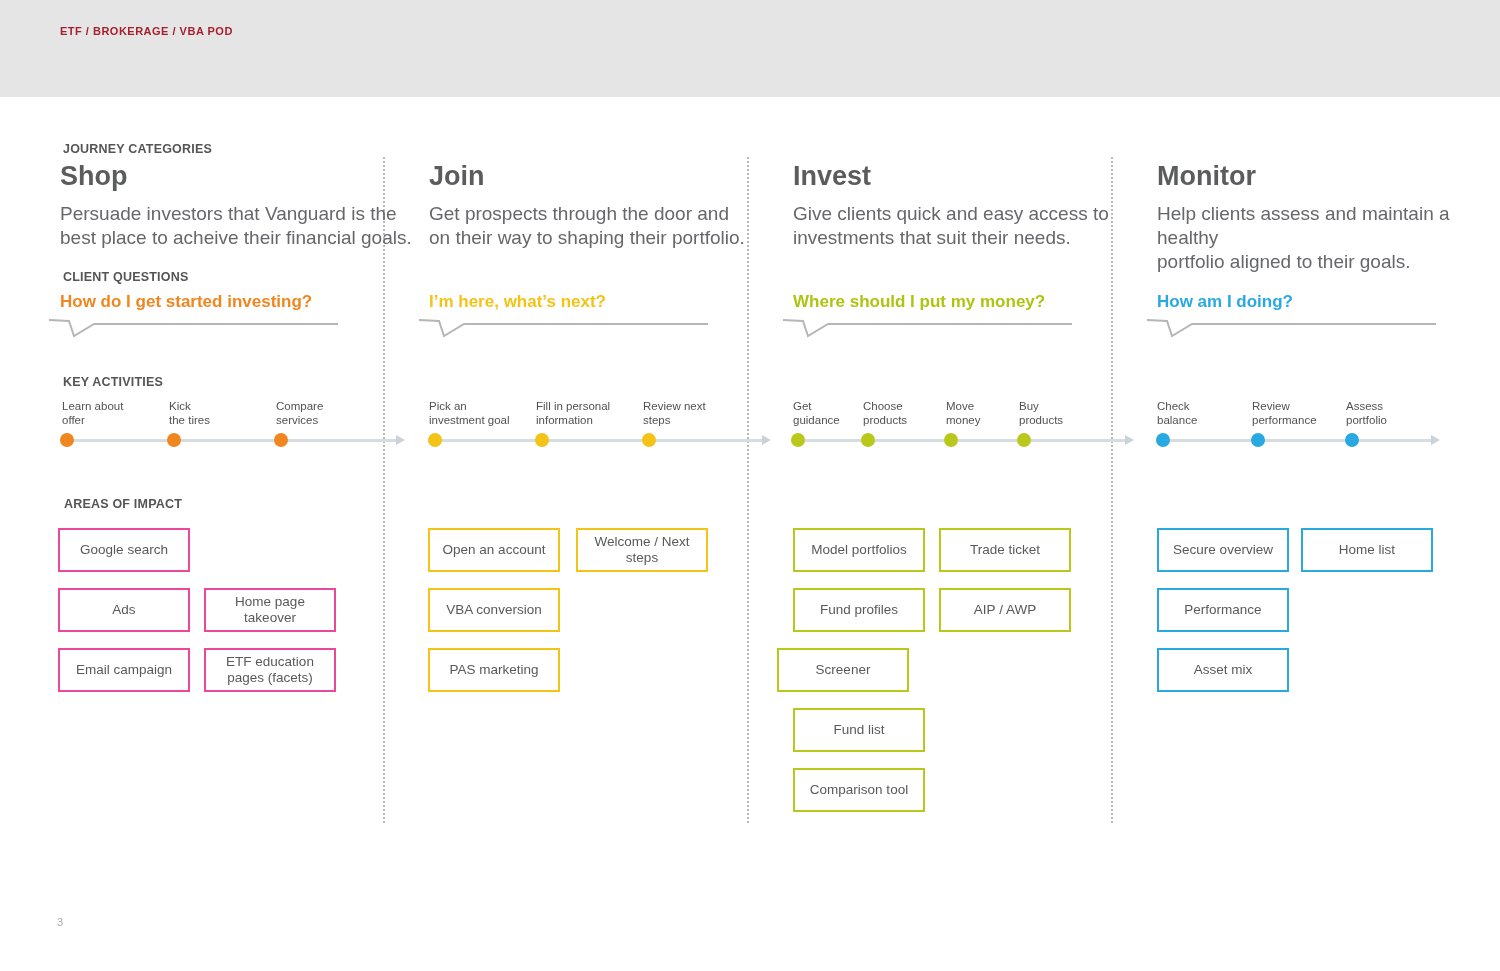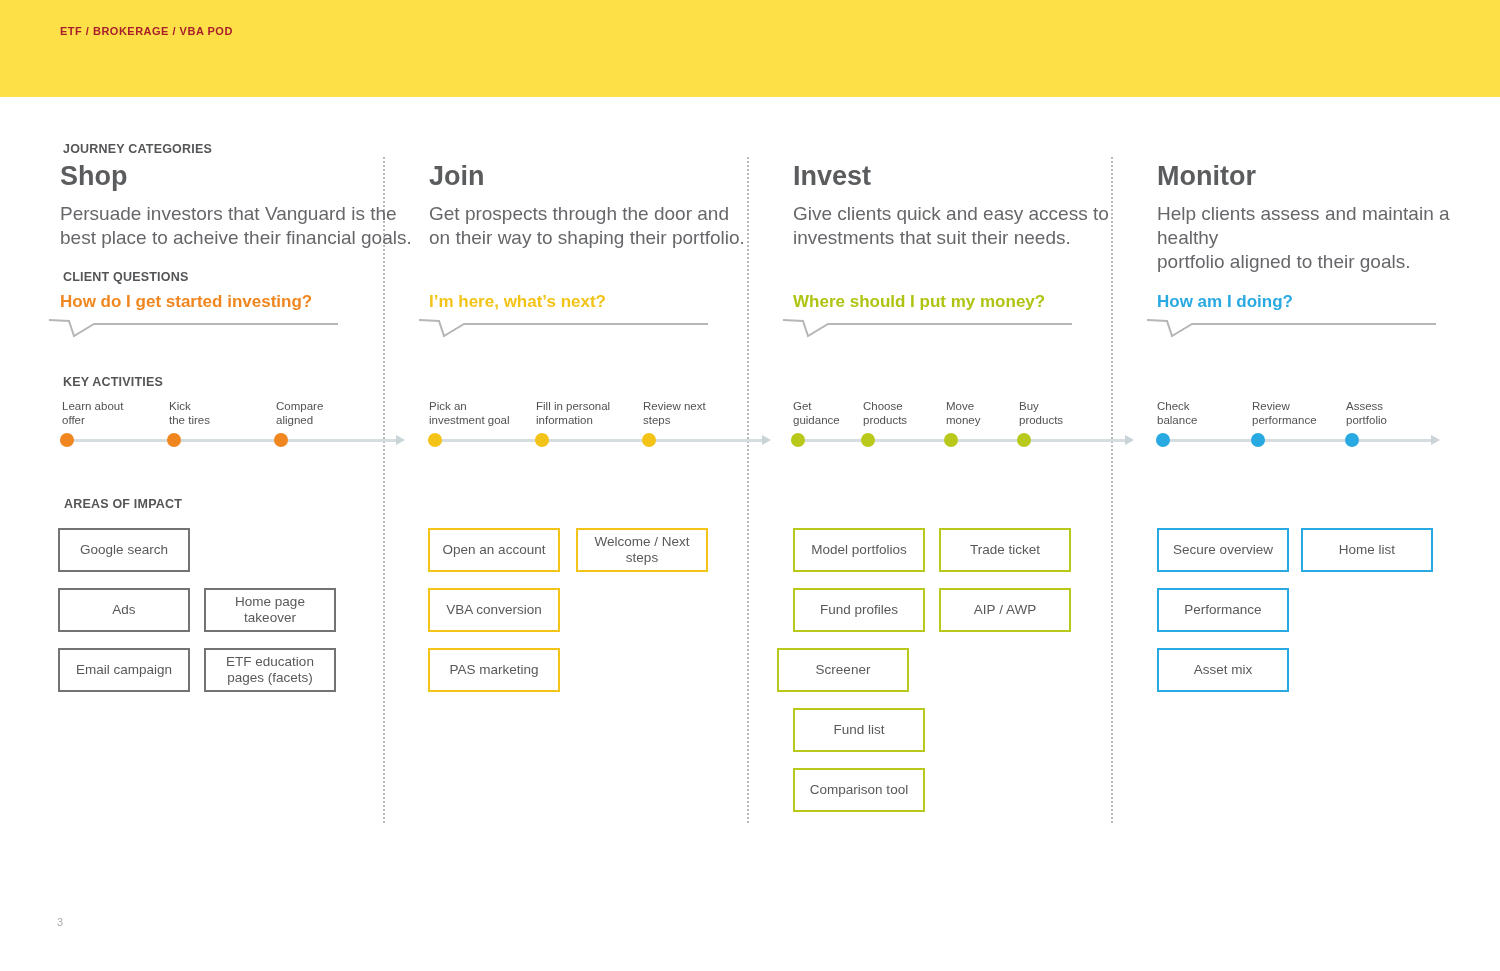--- a/index.html
+++ b/index.html
@@ -1,19 +1,19 @@
 <!DOCTYPE html>
 <html><head>
 <meta charset="utf-8">
 <style>
   html,body{margin:0;padding:0;background:#fff;}
   .page{position:relative;width:1500px;height:971px;background:#ffffff;overflow:hidden;
         font-family:"Liberation Sans",sans-serif;color:#58595B;}
   
-  .header{position:absolute;left:0;top:0;width:1500px;height:97px;background:#fde047;}
+  .header{position:absolute;left:0;top:0;width:1500px;height:97px;background:#e5e5e5;}
   .eyebrow{position:absolute;left:60px;top:25px;font-size:11px;font-weight:bold;
            letter-spacing:.5px;color:#A81E2C;}
   .title{position:absolute;left:58px;top:41px;font-size:39px;font-weight:400;
          color:#77787B;letter-spacing:.5px;}
   
   .sec-label{position:absolute;font-size:12.5px;font-weight:bold;color:#545557;
              letter-spacing:.2px;white-space:pre-line;}
   
   .divider{position:absolute;top:157px;height:666px;width:0;border-left:2px dotted #B9B9B9;}
   
@@ -29,21 +29,21 @@
              white-space:pre-line;}
   .tline{position:absolute;top:439px;height:3px;background:#D6DDE1;}
   .tarrow{position:absolute;top:435px;width:0;height:0;border-left:9px solid #C9D3D8;
           border-top:5.5px solid transparent;border-bottom:5.5px solid transparent;}
   .dot{position:absolute;top:433px;width:14px;height:14px;border-radius:50%;}
   .d-orange{background:#F0861F}.d-yellow{background:#F3C317}.d-green{background:#B9C91C}.d-blue{background:#29A9E1}
   
   .impact{position:absolute;width:132px;height:44px;box-sizing:border-box;background:#fff;
           display:flex;align-items:center;justify-content:center;text-align:center;
           font-size:13.5px;line-height:16px;color:#58595B;padding:2px 6px;}
-  .b-orange{border:2px solid #737373}.b-yellow{border:2px solid #F3C317}
+  .b-orange{border:2px solid #ec4899}.b-yellow{border:2px solid #F3C317}
   .b-green{border:2px solid #B9C91C}.b-blue{border:2px solid #29A9E1}
   
   .enable-bar{position:absolute;left:40px;top:845px;width:1420px;height:61px;background:#ECEDEE;}
   .enable-label{position:absolute;left:23px;top:14px;font-size:12.5px;font-weight:bold;
                 color:#545557;line-height:17px;white-space:pre-line;}
   .enable-box{position:absolute;top:8px;width:131px;height:44px;box-sizing:border-box;
               background:#fff;border:1px solid #C8C9CB;display:flex;align-items:center;
               justify-content:center;text-align:center;font-size:13.5px;line-height:16px;
               color:#58595B;padding:2px 8px;}
   .page-num{position:absolute;left:57px;top:916px;font-size:11px;color:#A8AAAD;}
@@ -72,21 +72,21 @@
 best place to acheive their financial goals.</p>
     <h3 class="question q-orange" style="left:60px">How do I get started investing?</h3>
     <svg class="bubble" style="left:48px" width="292" height="30">
       <polyline points="1,6 21,7 26,22 46,10 290,10" fill="none" stroke="#B5B6B8" stroke-width="2"></polyline>
     </svg>
     <div class="act-label" style="left:62px">Learn about
 offer</div>
     <div class="act-label" style="left:169px">Kick
 the tires</div>
     <div class="act-label" style="left:276px">Compare
-aligned</div>
+services</div>
     <div class="tline" style="left:60px;width:336px"></div>
     <div class="tarrow" style="left:396px"></div>
     <span class="dot d-orange" style="left:60px"></span>
     <span class="dot d-orange" style="left:167px"></span>
     <span class="dot d-orange" style="left:274px"></span>
     <div class="impact b-orange" style="left:58px;top:528px">Google search</div>
     <div class="impact b-orange" style="left:58px;top:588px">Ads</div>
     <div class="impact b-orange" style="left:204px;top:588px">Home page takeover</div>
     <div class="impact b-orange" style="left:58px;top:648px">Email campaign</div>
     <div class="impact b-orange" style="left:204px;top:648px">ETF education pages (facets)</div>

